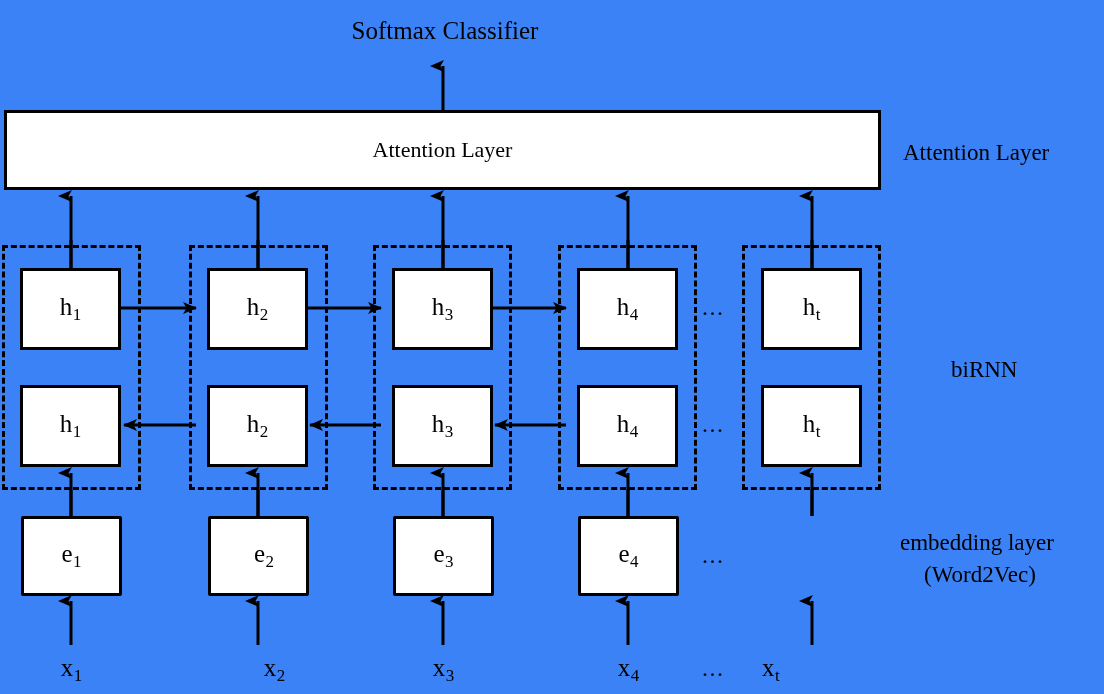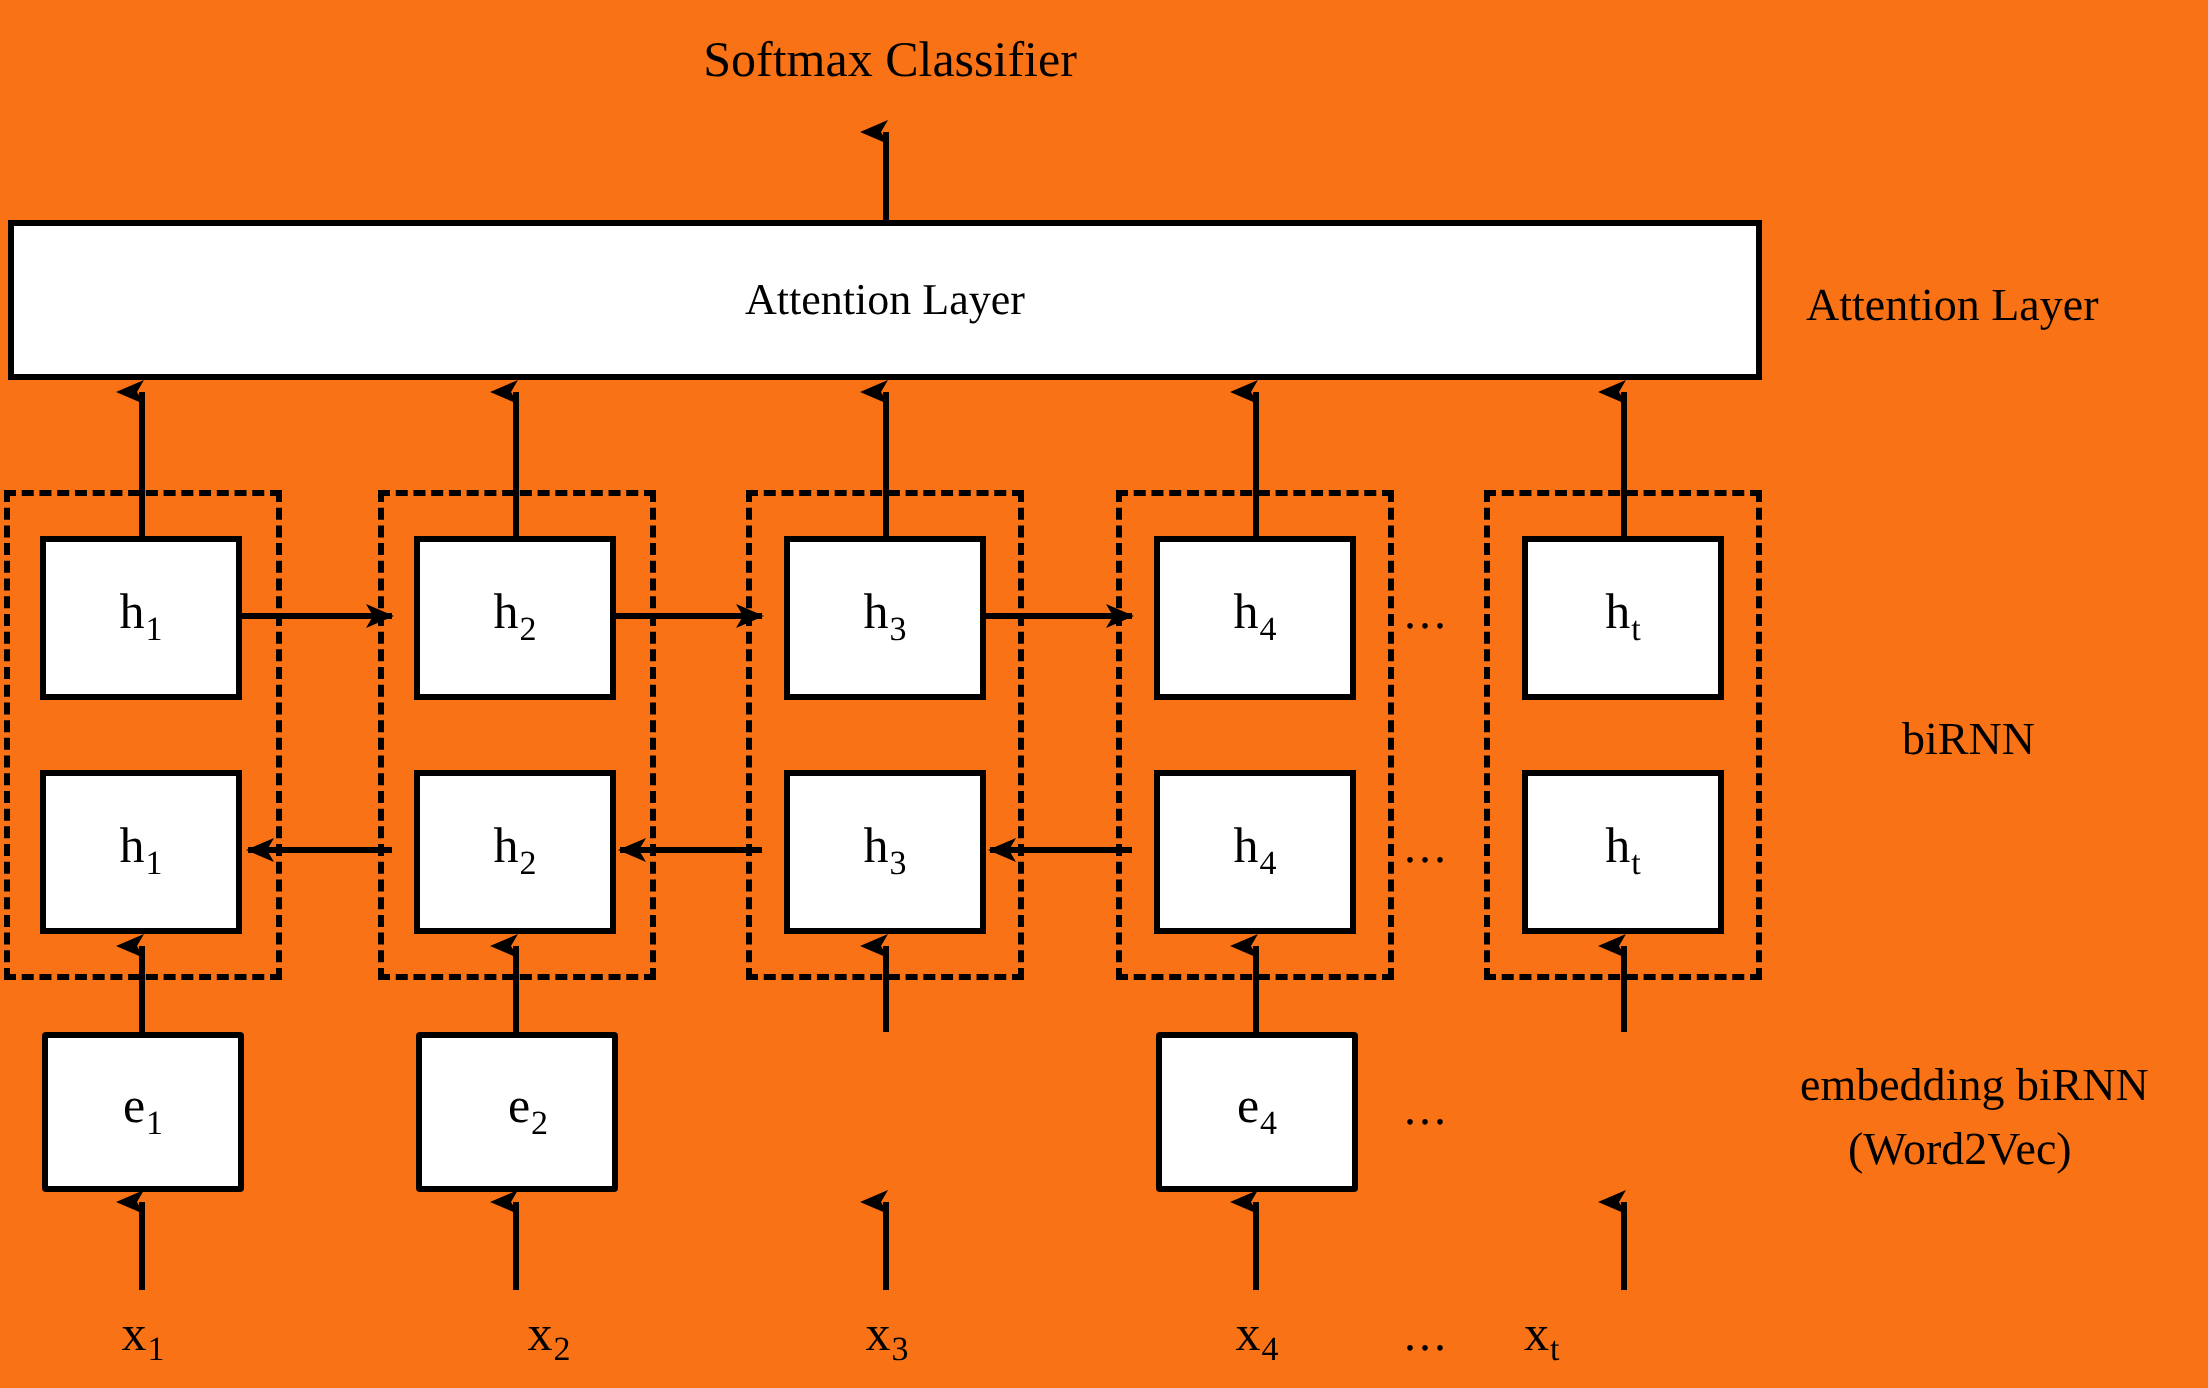--- a/index.html
+++ b/index.html
@@ -4,21 +4,21 @@
 <style>
   html, body {
     margin: 0;
     padding: 0;
     background: #ffffff;
   }
   #canvas {
     position: relative;
     width: 1104px;
     height: 694px;
-    background: #f97316;
+    background: #3b82f6;
     font-family: "Liberation Serif", "DejaVu Serif", serif;
     color: #000000;
     overflow: hidden;
   }
   svg.layer {
     position: absolute;
     top: 0; left: 0;
     width: 1104px;
     height: 694px;
     overflow: visible;
@@ -152,21 +152,21 @@
   </svg>
 
   <div class="attn-box center-flex" style="left:4px; top:110px; width:877px; height:80px;">
     <span class="attn-inner">Attention Layer</span>
   </div>
 
   <div class="txt side-label" style="left:903px; top:141px;">Attention Layer</div>
 
   <div class="txt side-label" style="left:951px; top:358px;">biRNN</div>
 
-  <div class="txt side-label" style="left:900px; top:531px;">embedding biRNN</div>
+  <div class="txt side-label" style="left:900px; top:531px;">embedding layer</div>
   <div class="txt side-label" style="left:924px; top:563px;">(Word2Vec)</div>
 
   <div class="dash-group" style="left:2px;   top:245px; width:139px; height:245px;"></div>
   <div class="dash-group" style="left:189px; top:245px; width:139px; height:245px;"></div>
   <div class="dash-group" style="left:373px; top:245px; width:139px; height:245px;"></div>
   <div class="dash-group" style="left:558px; top:245px; width:139px; height:245px;"></div>
   <div class="dash-group" style="left:742px; top:245px; width:139px; height:245px;"></div>
 
   <div class="hidden-box center-flex" style="left:20px;  top:268px; width:101px; height:82px;">
     <span class="cell-label"><span>h</span><span class="sub">1</span></span>
@@ -199,20 +199,23 @@
   <div class="hidden-box center-flex" style="left:761px; top:385px; width:101px; height:82px;">
     <span class="cell-label"><span>h</span><span class="sub">t</span></span>
   </div>
 
   <div class="embed-box center-flex" style="left:21px;  top:516px; width:101px; height:80px;">
     <span class="cell-label"><span>e</span><span class="sub">1</span></span>
   </div>
   <div class="embed-box center-flex" style="left:208px; top:516px; width:101px; height:80px;padding-left:11px;">
     <span class="cell-label"><span>e</span><span class="sub">2</span></span>
   </div>
+  <div class="embed-box center-flex" style="left:393px; top:516px; width:101px; height:80px;">
+    <span class="cell-label"><span>e</span><span class="sub">3</span></span>
+  </div>
   <div class="embed-box center-flex" style="left:578px; top:516px; width:101px; height:80px;">
     <span class="cell-label"><span>e</span><span class="sub">4</span></span>
   </div>
 
   <div class="txt cell-label" style="left:21px;  top:655px; width:101px; text-align:center;"><span>x</span><span class="sub">1</span></div>
   <div class="txt cell-label" style="left:224px; top:655px; width:101px; text-align:center;"><span>x</span><span class="sub">2</span></div>
   <div class="txt cell-label" style="left:393px; top:655px; width:101px; text-align:center;"><span>x</span><span class="sub">3</span></div>
   <div class="txt cell-label" style="left:578px; top:655px; width:101px; text-align:center;"><span>x</span><span class="sub">4</span></div>
   <div class="txt cell-label" style="left:762px; top:655px; width:101px; "><span>x</span><span class="sub">t</span></div>
 

